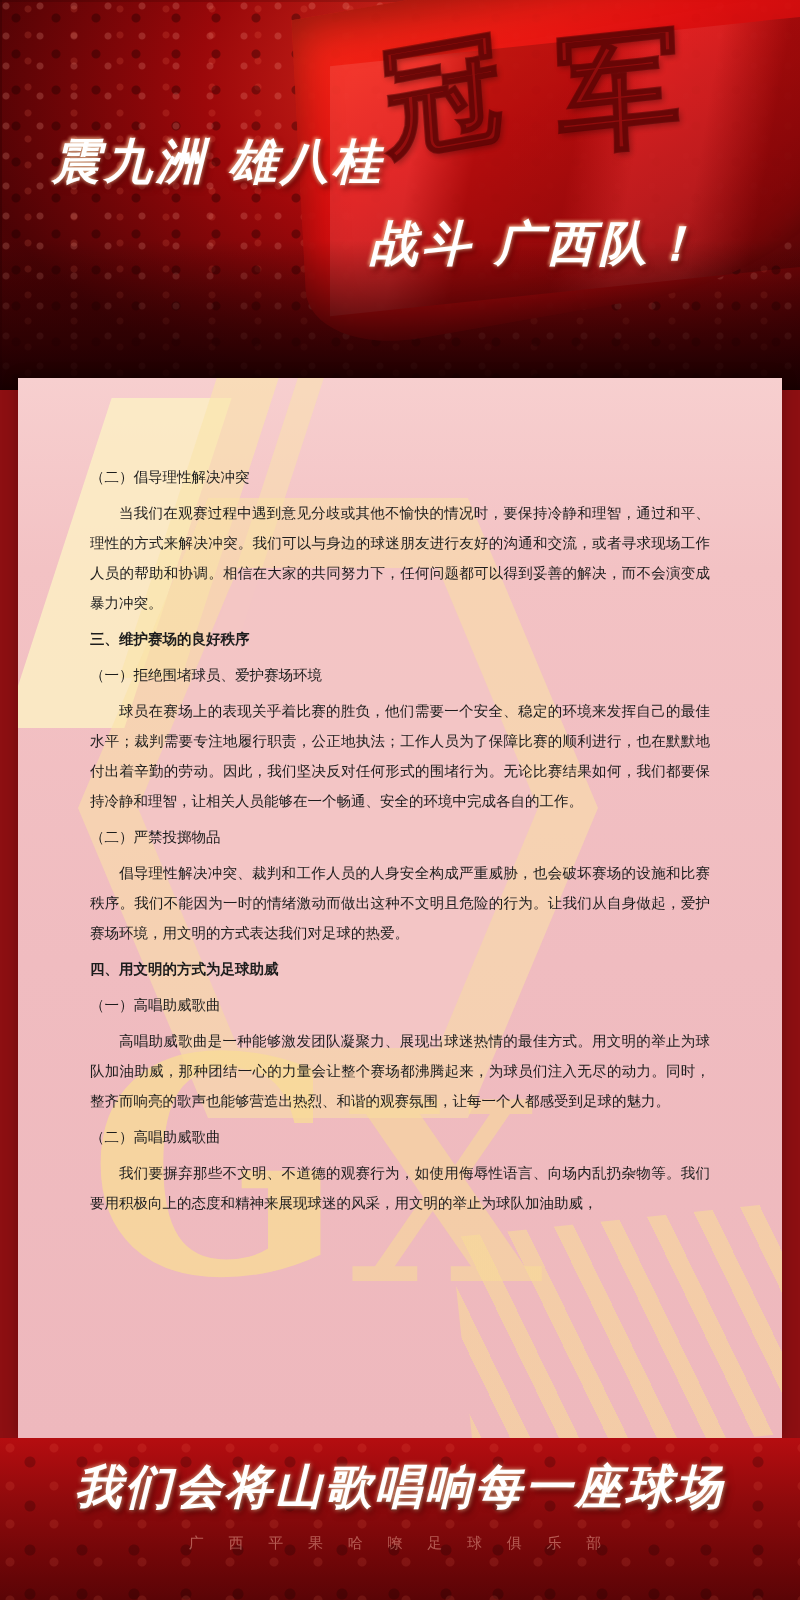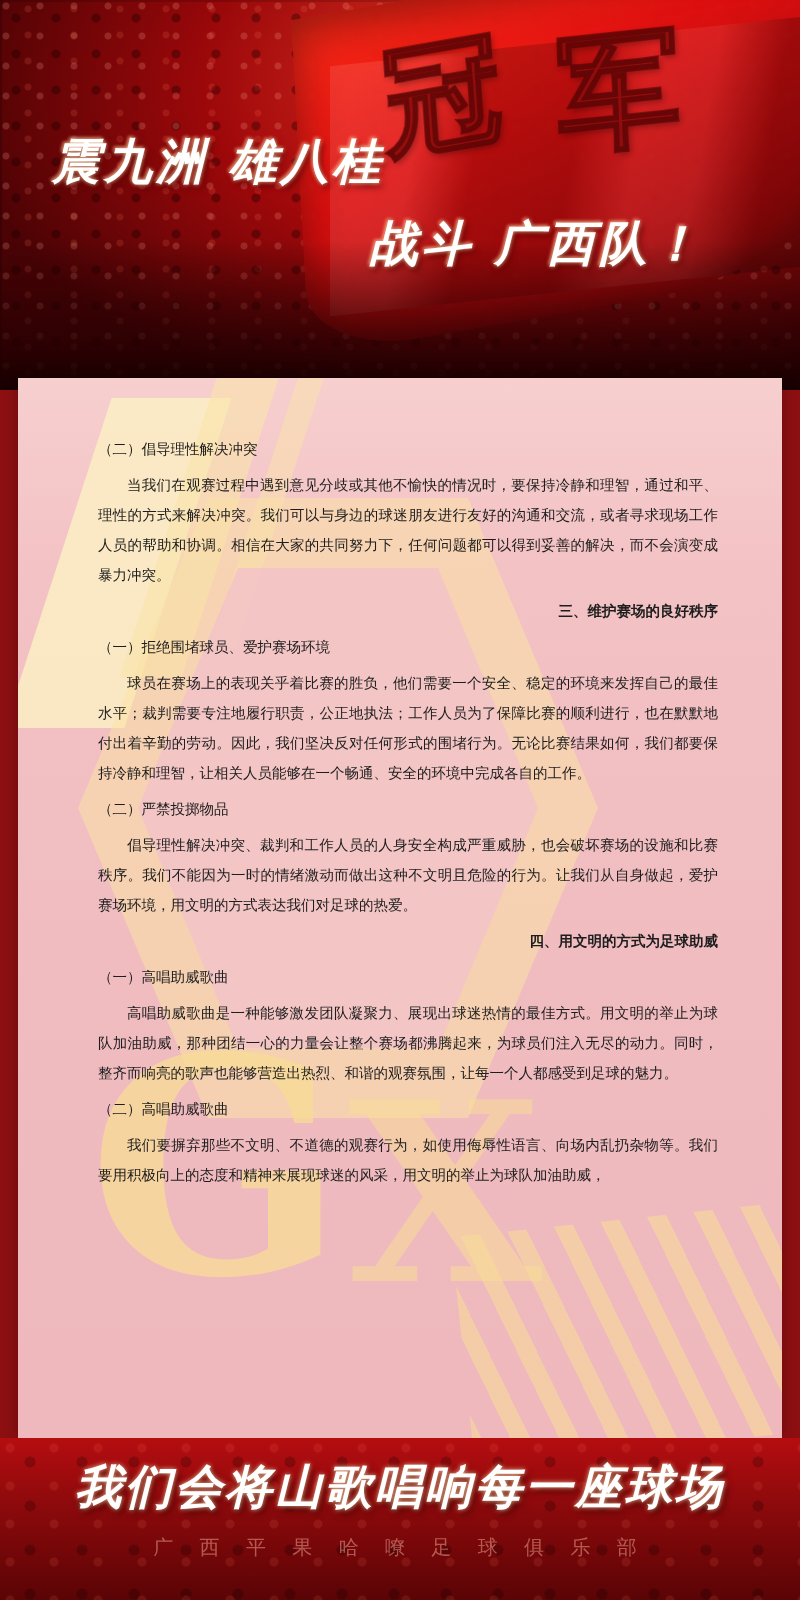--- a/index.html
+++ b/index.html
@@ -159,39 +159,38 @@
   .stripe {
     position: absolute;
     right: -40px; bottom: -10px;
     width: 360px; height: 230px;
     background: repeating-linear-gradient(70deg, rgba(248,220,150,0.55) 0 18px, rgba(0,0,0,0) 18px 44px);
     transform: rotate(-6deg);
   }
 
   .doc {
     position: absolute;
-    left: 8px; top: 0;
+    left: 0; top: 0;
     width: 764px;
     height: 1060px;
-    padding: 56px 72px 20px 72px;
+    padding: 84px 72px 20px 72px;
     box-sizing: border-box;
     color: #1d1d1d;
     font-family: "Liberation Sans", sans-serif;
     font-size: 14.5px;
     line-height: 30px;
   }
   .doc p { margin: 0 0 6px 0; }
   .h-sub {
     font-weight: 400;
     margin: 0 0 4px 0;
   }
   .h-main {
     font-weight: 700;
     margin: 14px 0 8px 0;
-    text-align: right;
   }
   .body-p {
     text-indent: 2em;
     text-align: justify;
     margin: 0 0 14px 0;
   }
 
   
   .bottom {
     position: absolute;
@@ -226,21 +225,21 @@
       3px 4px 7px rgba(70,0,0,.9);
     white-space: nowrap;
   }
   .bottom-sub {
     position: absolute;
     left: 0; top: 96px;
     width: 800px;
     text-align: center;
     color: rgba(255,190,170,.45);
     font-family: "DejaVu Serif", serif;
-    font-size: 20px;
+    font-size: 15px;
     letter-spacing: 10px;
     white-space: nowrap;
   }
 </style>
 </head>
 <body>
 
 <div class="poster">
 
   <div class="hero">

